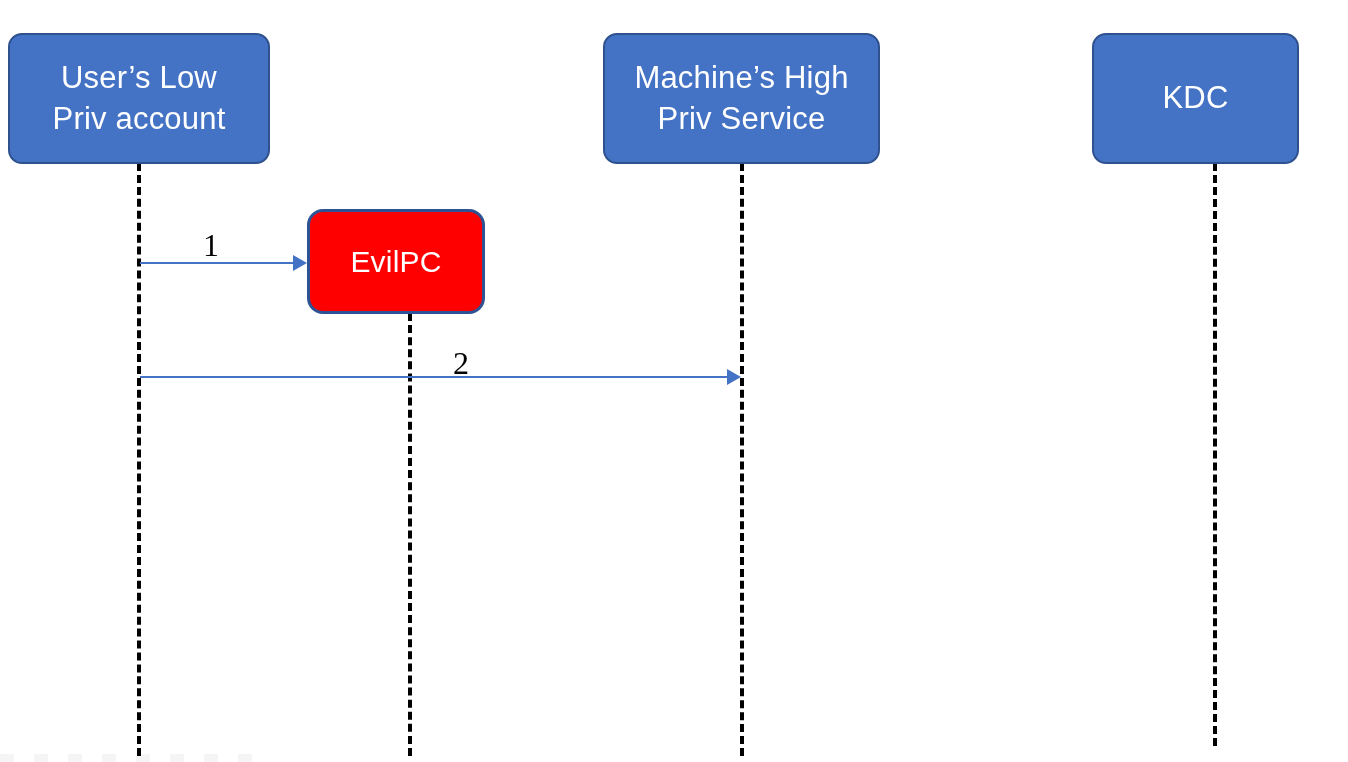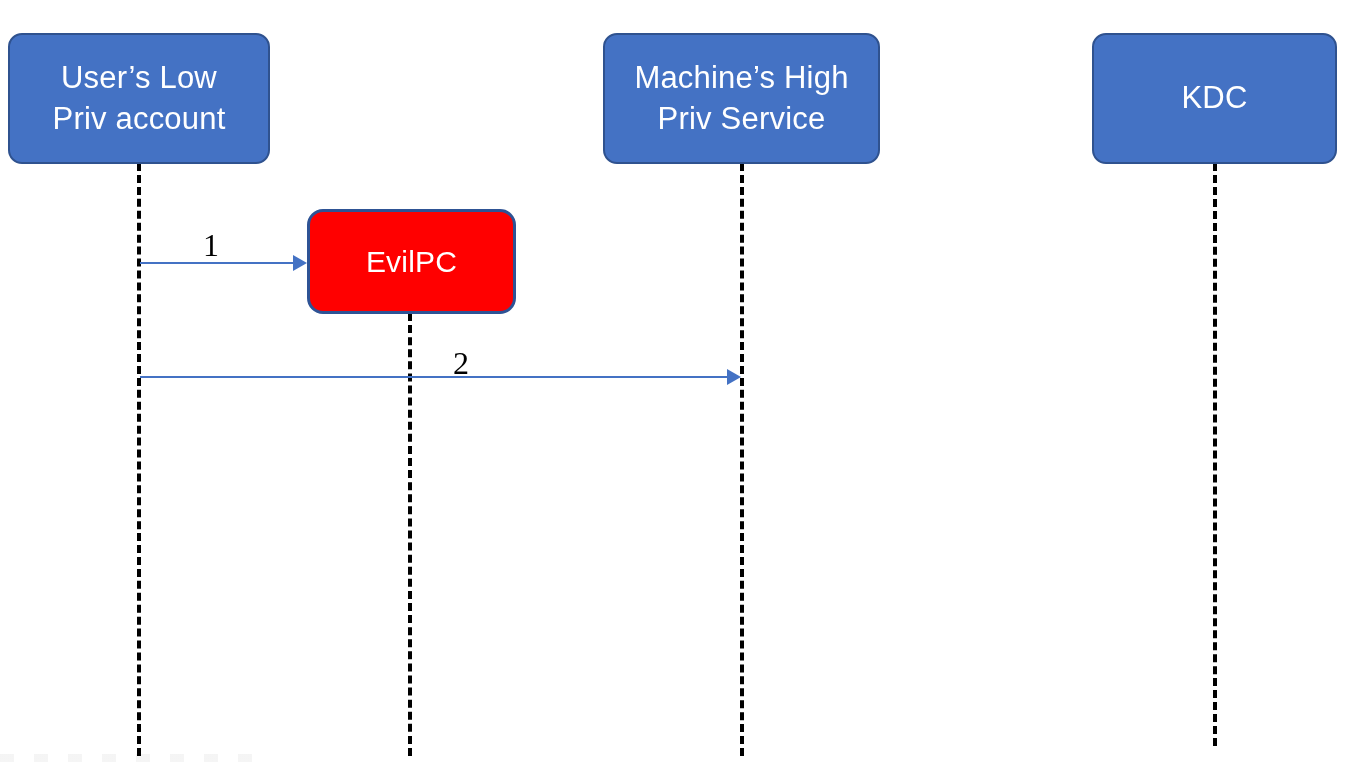--- a/index.html
+++ b/index.html
@@ -93,23 +93,23 @@
   <div class="lifeline" style="left:408px; top:313px; height:443px;"></div>
   <div class="lifeline" style="left:740px; top:163px; height:593px;"></div>
   <div class="lifeline" style="left:1213px; top:163px; height:583px;"></div>
 
   <div class="node actor" style="left:8px; top:33px; width:262px; height:131px;">User’s Low
 Priv account</div>
 
   <div class="node actor" style="left:603px; top:33px; width:277px; height:131px;text-align:center;">Machine’s High
 Priv Service</div>
 
-  <div class="node actor" style="left:1092px; top:33px; width:245px; height:131px;">KDC</div>
+  <div class="node actor" style="left:1092px; top:33px; width:207px; height:131px;">KDC</div>
 
-  <div class="node evil" style="left:307px; top:209px; width:209px; height:105px;text-align:center;">EvilPC</div>
+  <div class="node evil" style="left:307px; top:209px; width:178px; height:105px;text-align:center;">EvilPC</div>
 
   <div class="msg-line" style="left:140px; top:262px; width:163px;"></div>
   <div class="msg-head" style="left:293px; top:255px;"></div>
   <div class="msg-label" style="left:203px; top:229px;">1</div>
 
   <div class="msg-line" style="left:140px; top:376px; width:595px;"></div>
   <div class="msg-head" style="left:727px; top:369px;"></div>
   <div class="msg-label" style="left:453px; top:347px;">2</div>
 
   <div class="bottom-artifact"></div>

